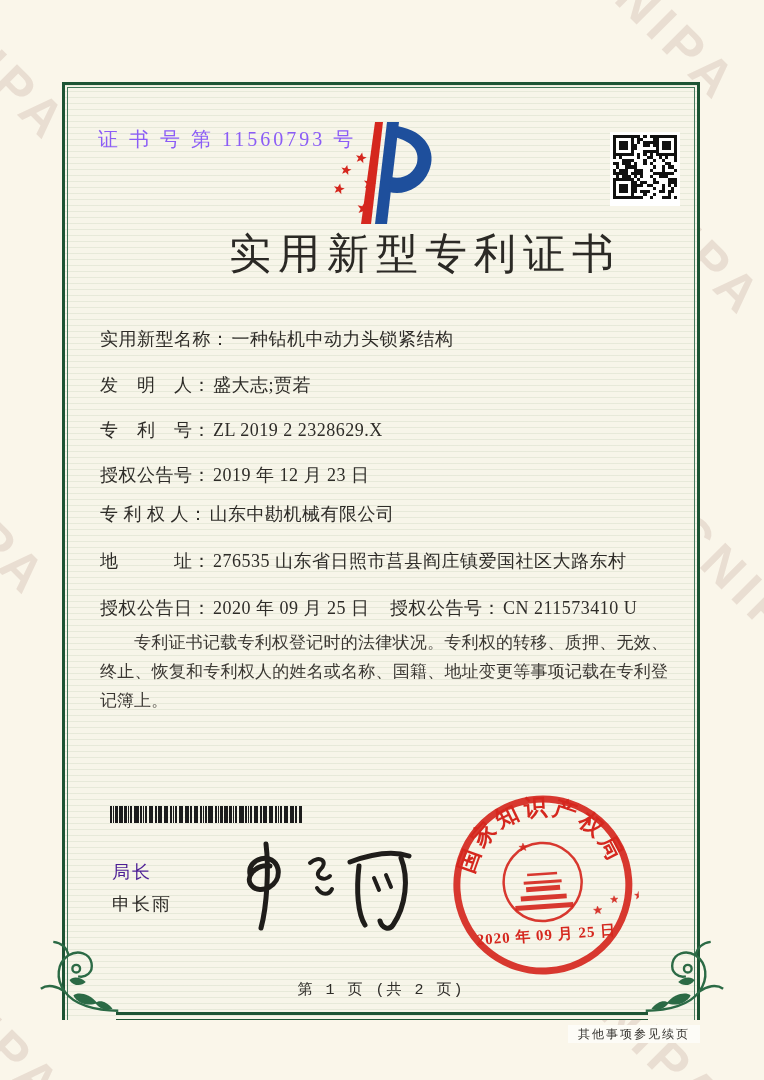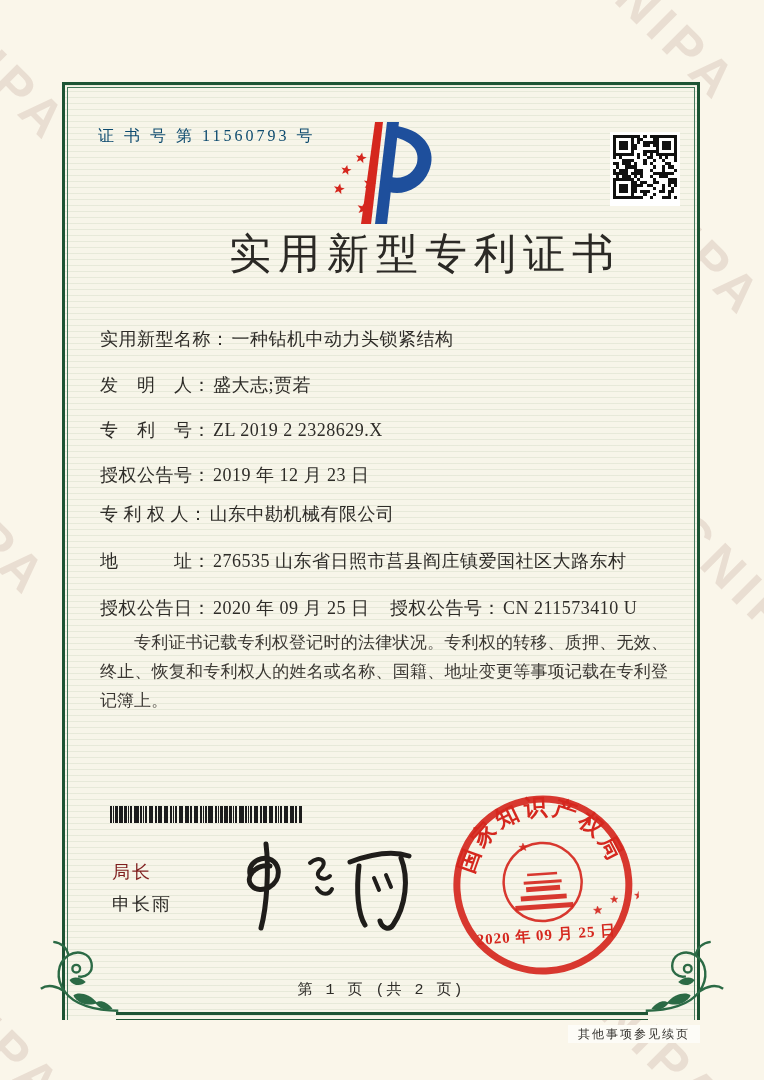--- a/index.html
+++ b/index.html
@@ -43,21 +43,21 @@
   .frame-inner{
     position:absolute;
     left:2px;top:2px;right:2px;bottom:0;
     border:1px solid #45795c;
     border-bottom:none;
     pointer-events:none;
   }
   
   .cert-number{
     position:absolute;left:98px;top:126px;
-    font-size:16px;letter-spacing:3px;color:#0c4a6e;
+    font-size:20px;letter-spacing:3px;color:#8b5cf6;
   }
   .logo{position:absolute;left:323px;top:120px;}
   .qr{position:absolute;left:610px;top:132px;background:#fff;padding:3px;}
   .title{
     position:absolute;left:62px;top:226px;width:726px;
     text-align:center;
     font-size:42px;font-weight:normal;letter-spacing:7px;color:#2b2925;
   }
   
   .field-row{
@@ -75,21 +75,21 @@
   .body-text p{margin:0;text-indent:2em;}
   
   .barcode{
     position:absolute;left:110px;top:806px;width:192px;height:17px;
     background-image:
       repeating-linear-gradient(90deg,#1c1c1c 0 2px,transparent 2px 5px),
       repeating-linear-gradient(90deg,#1c1c1c 0 1px,transparent 1px 7px),
       repeating-linear-gradient(90deg,#1c1c1c 0 1px,transparent 1px 3px);
   }
   
-  .director-label{position:absolute;left:112px;top:860px;font-size:18px;letter-spacing:2px;color:#7f1d1d;}
+  .director-label{position:absolute;left:112px;top:860px;font-size:18px;letter-spacing:2px;color:#4c1d95;}
   .director-name{position:absolute;left:112px;top:892px;font-size:18px;letter-spacing:2px;color:#2e2c28;}
   .signature{position:absolute;left:222px;top:836px;}
   
   .seal{position:absolute;left:448px;top:790px;transform:rotate(-4deg);}
   
   .page-number{
     position:absolute;left:62px;top:980px;width:638px;text-align:center;
     font-size:15px;letter-spacing:2px;color:#2e2c28;font-family:Liberation Mono, monospace;
   }
   .bottom-rule{

